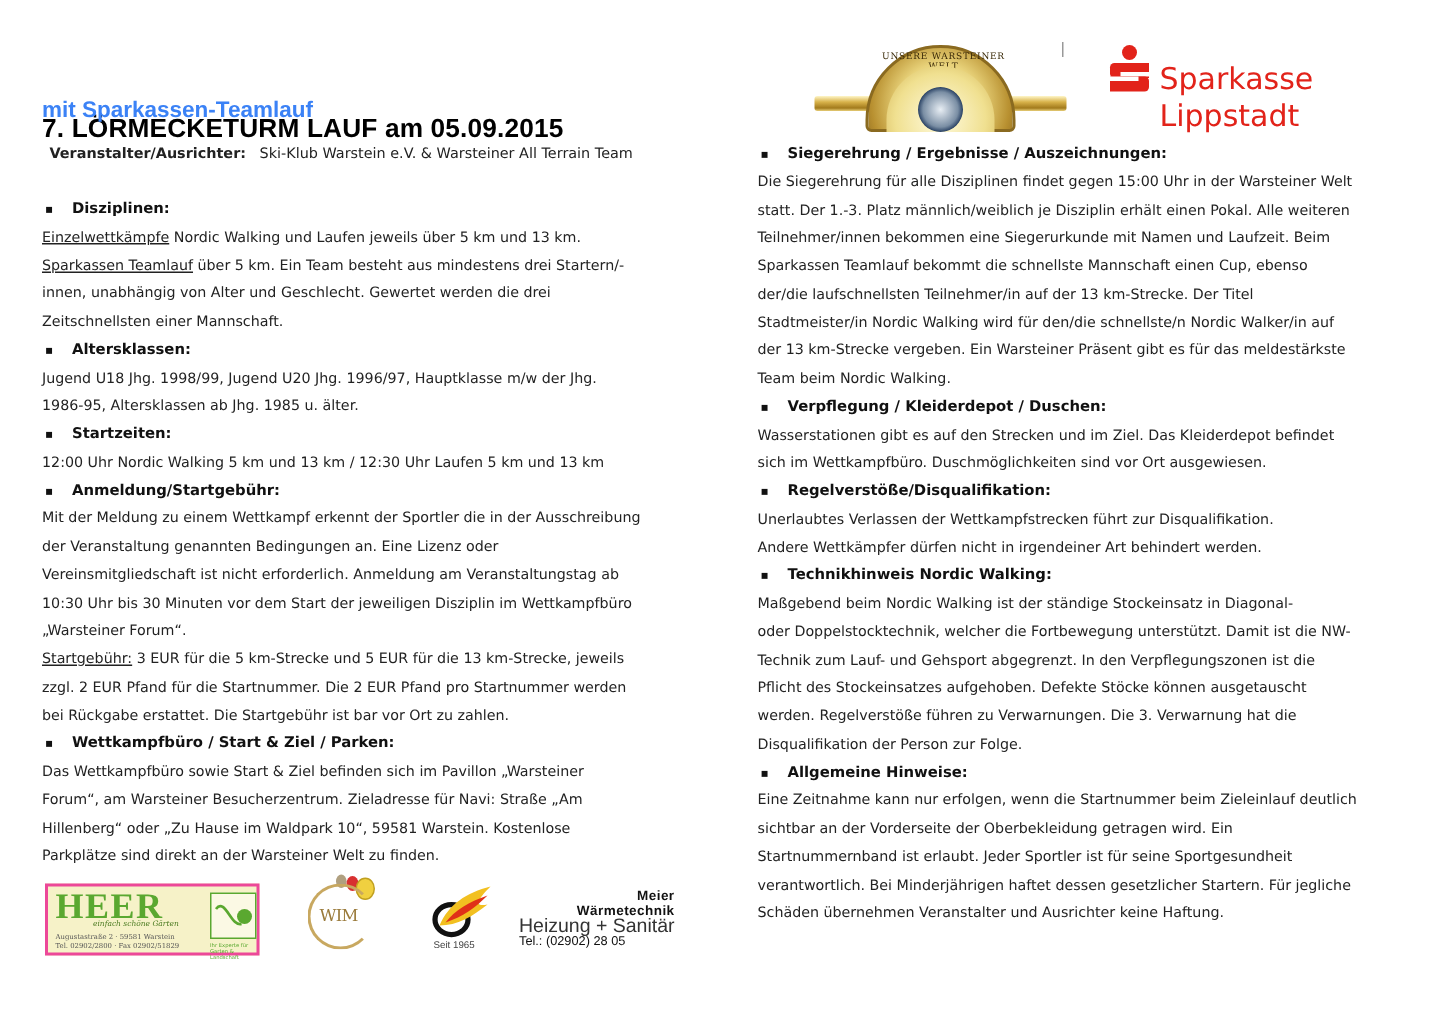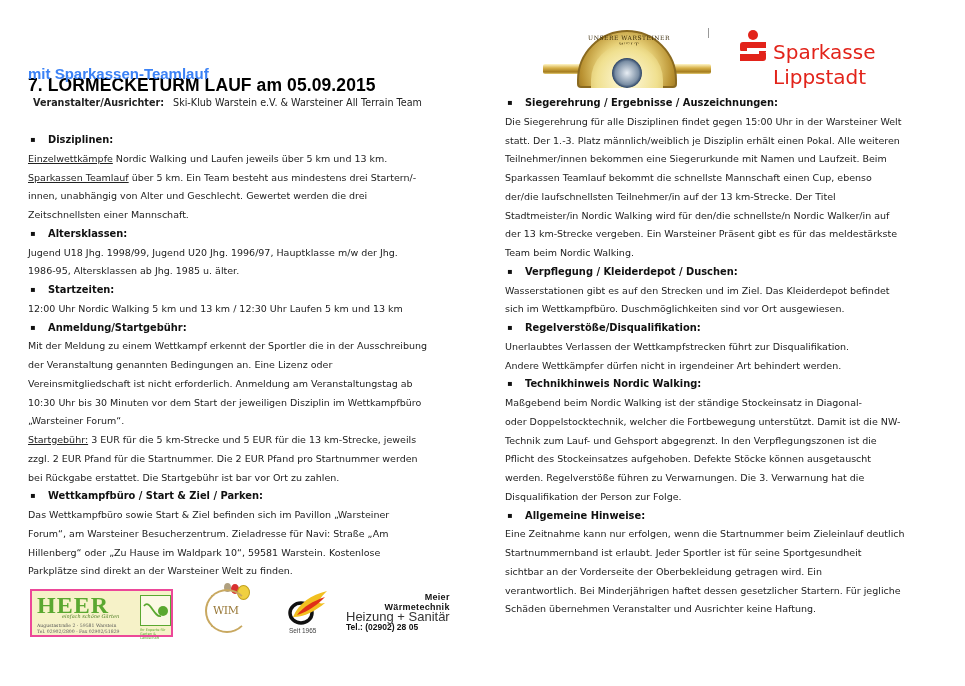--- a/index.html
+++ b/index.html
@@ -64,21 +64,21 @@
   .wim-b1 { position: absolute; left: 21px; top: 0; width: 7px; height: 9px; border-radius: 50%; background: #b0a080; }
   .wim-b2 { position: absolute; left: 28px; top: 1px; width: 8px; height: 10px; border-radius: 50%; background: #d83030; }
   .wim-b3 { position: absolute; left: 34px; top: 2px; width: 13px; height: 15px; border-radius: 50%; background: #f0d040; border: 1px solid #c0a020; }
 
   .flame { position: absolute; left: 285px; top: 589px; width: 44px; height: 40px; }
   .flame-cap { position: absolute; left: 289px; top: 627px; font-size: 6.5px; color: #444; font-family: "Liberation Sans", sans-serif; }
 
   .meier { position: absolute; left: 346px; top: 592px; font-family: "Liberation Sans", sans-serif; line-height: 10px; }
   .meier-l1, .meier-l2 { font-weight: bold; font-size: 9px; color: #111; letter-spacing: 0.3px; text-align: right; }
   .meier-l3 { font-size: 13px; color: #333; }
-  .meier-l4 { font-weight: bold; font-size: 8.5px; color: #111; }
+  .meier-l4 { font-weight: normal; font-size: 8.5px; color: #111; }
 </style>
 </head>
 <body>
 
 <div class="title1">7. LÖRMECKETURM LAUF am 05.09.2015</div>
 <div class="title2">mit Sparkassen-Teamlauf</div>
 <div class="organizer">
   <b>Veranstalter/Ausrichter:</b>
   <span>Ski-Klub Warstein e.V. &amp; Warsteiner All Terrain Team</span>
 </div>
@@ -187,22 +187,22 @@
   <div class="para">Technik zum Lauf- und Gehsport abgegrenzt. In den Verpflegungszonen ist die</div>
   <div class="para">Pflicht des Stockeinsatzes aufgehoben. Defekte Stöcke können ausgetauscht</div>
   <div class="para">werden. Regelverstöße führen zu Verwarnungen. Die 3. Verwarnung hat die</div>
   <div class="para">Disqualifikation der Person zur Folge.</div>
 
   <div class="sec-head">
       <span class="bullet"></span>
       <span>Allgemeine Hinweise:</span>
     </div>
   <div class="para">Eine Zeitnahme kann nur erfolgen, wenn die Startnummer beim Zieleinlauf deutlich</div>
+  <div class="para">sichtbar an der Vorderseite der Oberbekleidung getragen wird. Ein</div>
   <div class="para">Startnummernband ist erlaubt. Jeder Sportler ist für seine Sportgesundheit</div>
-  <div class="para">sichtbar an der Vorderseite der Oberbekleidung getragen wird. Ein</div>
   <div class="para">verantwortlich. Bei Minderjährigen haftet dessen gesetzlicher Startern. Für jegliche</div>
   <div class="para">Schäden übernehmen Veranstalter und Ausrichter keine Haftung.</div>
 </div>
 
 <div class="heer">
   <div class="heer-word">HEER</div>
   <div class="heer-slogan">einfach schöne Gärten</div>
   <div class="heer-addr">
     <div>Augustastraße 2 · 59581 Warstein</div>
     <div>Tel. 02902/2800 · Fax 02902/51829</div>

